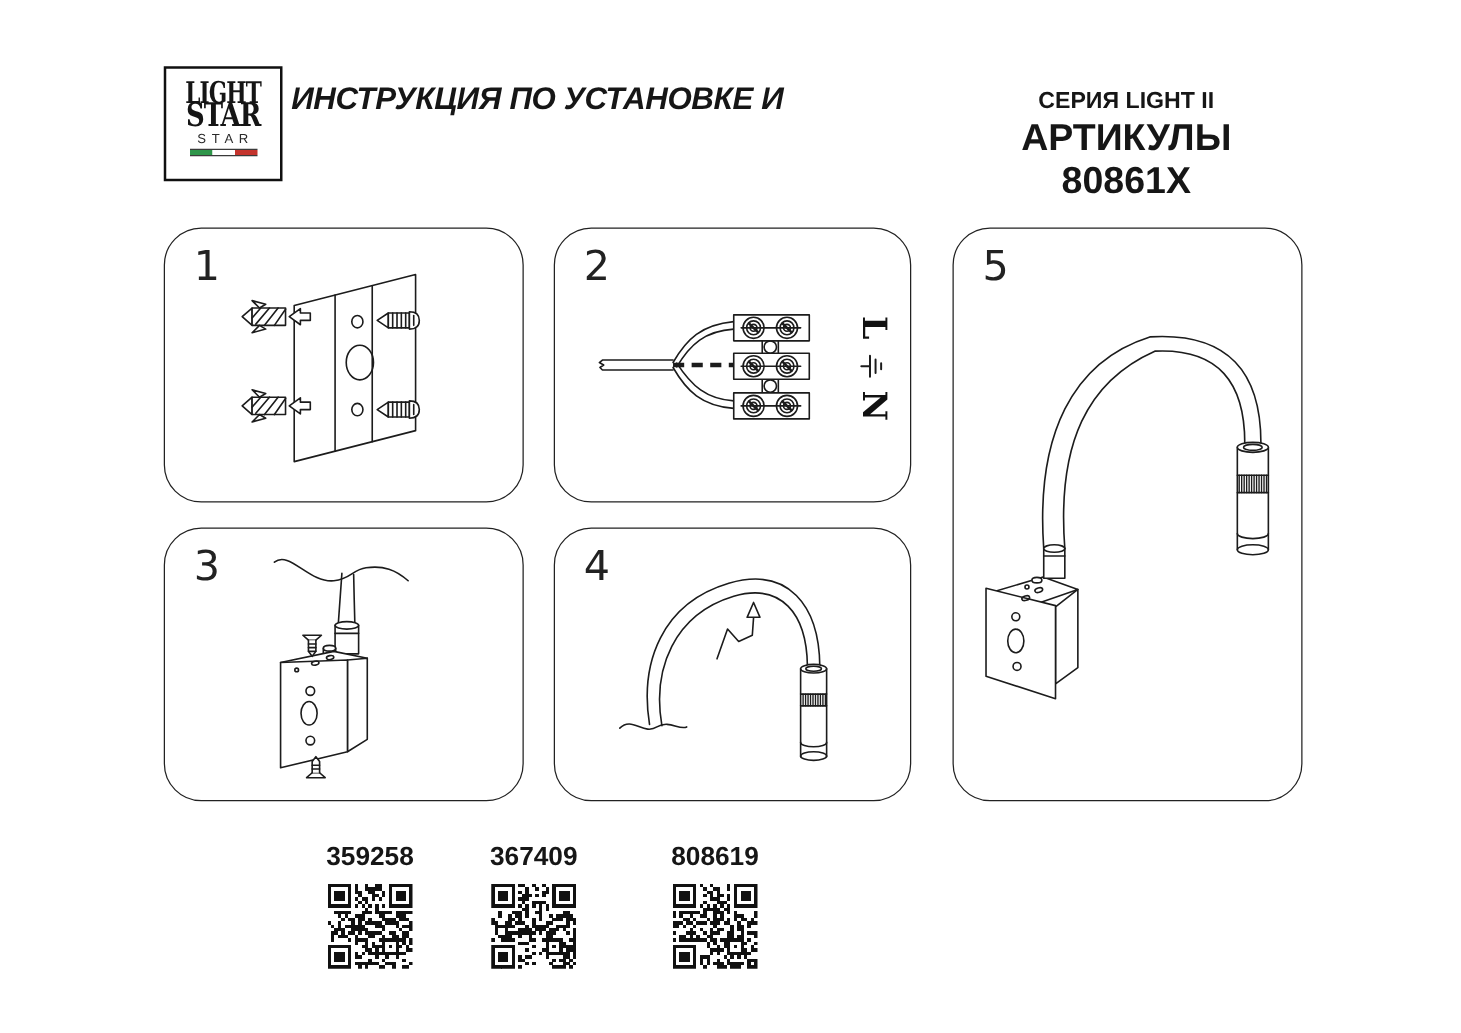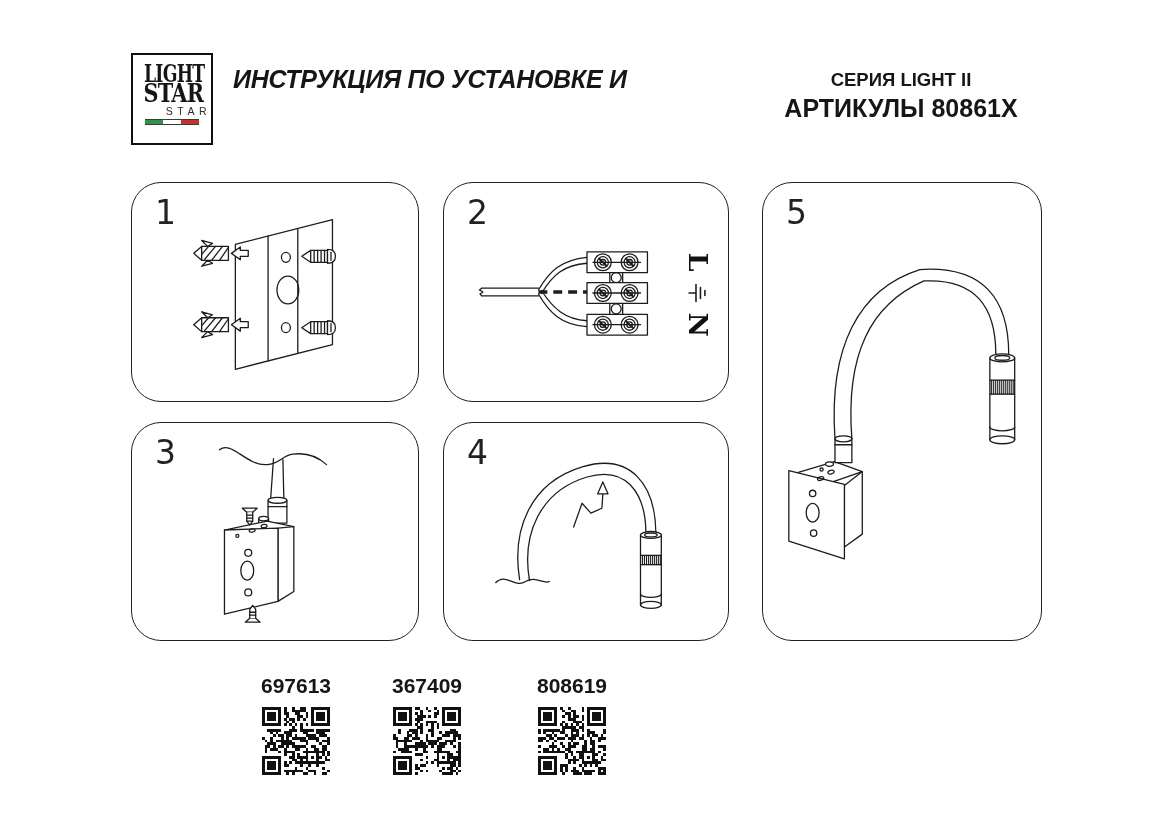--- a/index.html
+++ b/index.html
@@ -1,35 +1,35 @@
 <!DOCTYPE html>
 <html><head>
 <meta charset="utf-8">
 <style>
   html,body{margin:0;padding:0;background:#e8e8e8;}
   #page{position:relative;width:1169px;height:826px;background:#ffffff;margin:0 auto;
         font-family:"Liberation Sans",sans-serif;color:#1a1a1a;overflow:hidden;}
   
-  .logo{position:absolute;left:131px;top:53px;width:82px;height:92px;
-        border:2.5px solid #101010;box-sizing:border-box;text-align:right;padding-top:9px;}
+  .logo{position:absolute;left:131px;top:53px;width:95px;height:92px;
+        border:2.5px solid #101010;box-sizing:border-box;text-align:center;padding-top:9px;}
   .logo .w1{font-family:"DejaVu Serif",serif;font-weight:700;font-size:24px;line-height:19px;
             transform:scaleX(.72);letter-spacing:-1px;color:#151515;}
   .logo .w2{font-family:"DejaVu Serif",serif;font-weight:700;font-size:26px;line-height:21px;
             transform:scaleX(.8);letter-spacing:-1px;color:#151515;}
   .logo .w3{font-size:10.5px;line-height:12px;letter-spacing:4.5px;margin-top:1px;margin-left:4px;
             color:#2a2a2a;font-weight:400;}
   .flag{width:54px;height:6px;margin:2px auto 0;display:flex;
         border-top:1px solid #3a3a3a;border-bottom:1px solid #3a3a3a;box-sizing:border-box;}
   .flag span{flex:1;height:100%;}
   .title{position:absolute;left:233px;top:63px;font-size:25px;line-height:33px;font-weight:700;
          letter-spacing:-.3px;color:#161616;font-style:italic;}
   .series{position:absolute;left:770px;top:69px;width:262px;text-align:center;
           font-size:18.5px;font-weight:700;color:#161616;}
   .articles{position:absolute;left:770px;top:94px;width:262px;text-align:center;
-            font-size:25px;font-weight:700;color:#161616;}
+            font-size:30px;font-weight:700;color:#161616;}
   
   .panel{position:absolute;border:1.6px solid #222;border-radius:30px;box-sizing:border-box;}
   .p1{left:131px;top:182px;width:288px;height:220px;}
   .p2{left:443px;top:182px;width:286px;height:220px;}
   .p3{left:131px;top:422px;width:288px;height:219px;}
   .p4{left:443px;top:422px;width:286px;height:219px;}
   .p5{left:762px;top:182px;width:280px;height:459px;}
   .pnum{position:absolute;left:23px;top:10px;font-family:"DejaVu Sans",sans-serif;
         font-size:33px;font-weight:400;color:#222;}
   .art{position:absolute;left:0;top:0;width:100%;height:100%;}
@@ -242,21 +242,21 @@
       <g>
         <ellipse cx="67" cy="282.5" rx="4" ry="2.2" fill="#fff"></ellipse>
         <circle cx="59" cy="288" r="1.6"></circle>
         <ellipse cx="58" cy="297" rx="3.2" ry="1.8" transform="rotate(-15 58 297)"></ellipse>
         <ellipse cx="68.5" cy="290.5" rx="3.2" ry="1.8" transform="rotate(-15 68.5 290.5)"></ellipse>
       </g>
     </svg>
   </div>
 
   <div class="artcol" style="left:236px">
-    <div class="code">697613</div>
+    <div class="code">359258</div>
     <svg class="qr" viewBox="0 0 25 25">
         <rect x="0" y="0" width="1.02" height="1.02" fill="#111"></rect>
         <rect x="1" y="0" width="1.02" height="1.02" fill="#111"></rect>
         <rect x="2" y="0" width="1.02" height="1.02" fill="#111"></rect>
         <rect x="3" y="0" width="1.02" height="1.02" fill="#111"></rect>
         <rect x="4" y="0" width="1.02" height="1.02" fill="#111"></rect>
         <rect x="5" y="0" width="1.02" height="1.02" fill="#111"></rect>
         <rect x="6" y="0" width="1.02" height="1.02" fill="#111"></rect>
         <rect x="8" y="0" width="1.02" height="1.02" fill="#111"></rect>
         <rect x="11" y="0" width="1.02" height="1.02" fill="#111"></rect>

